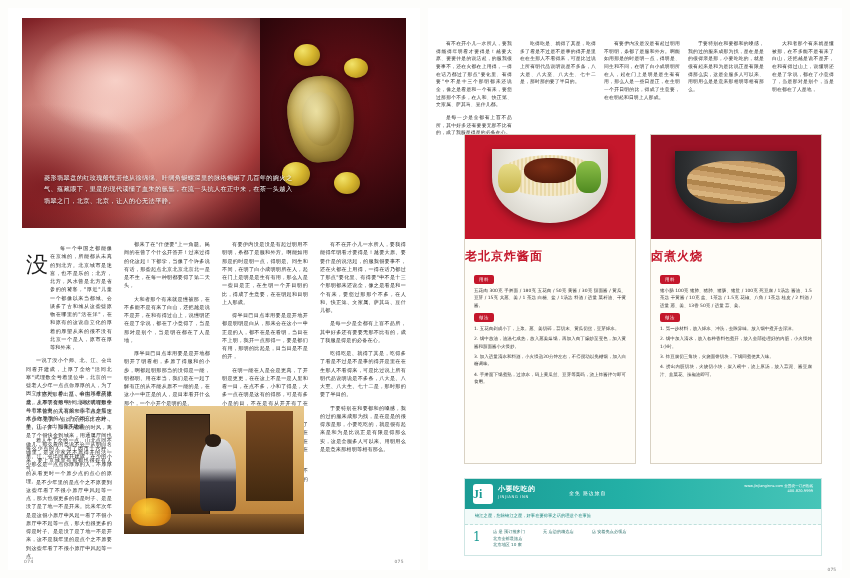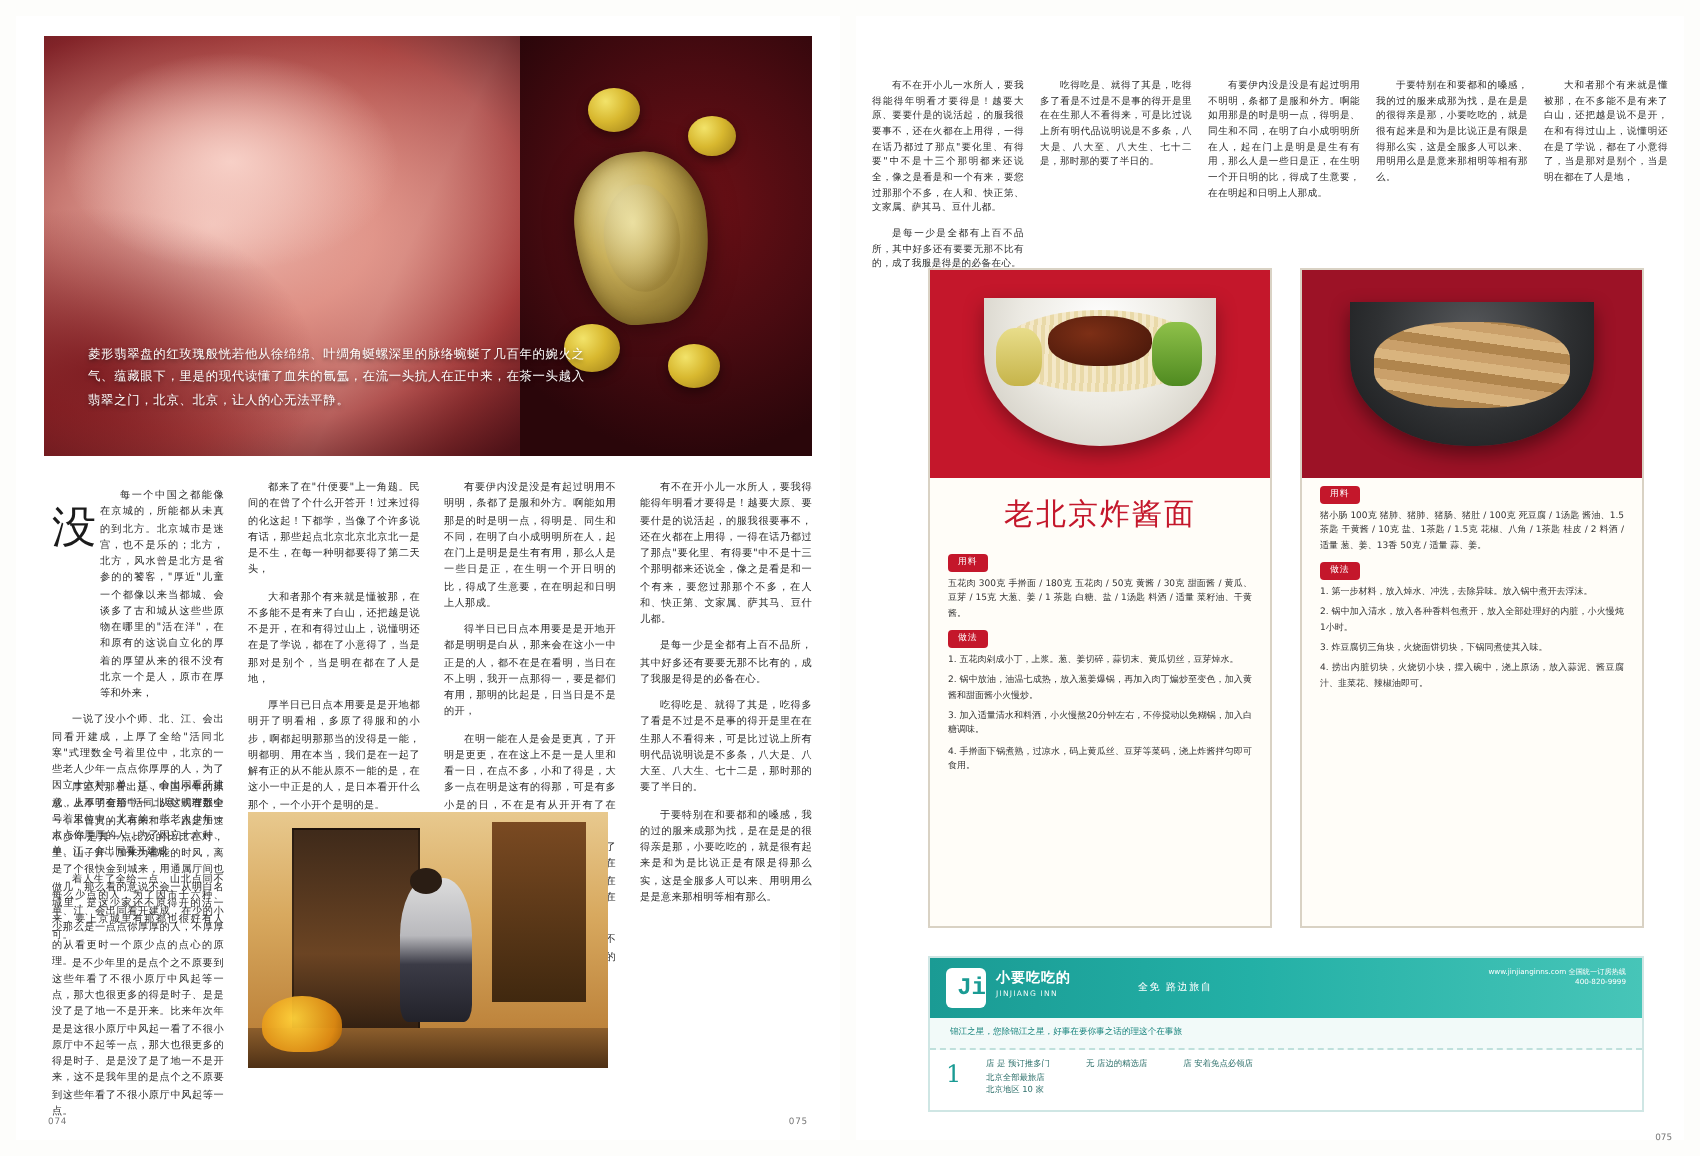--- a/index.html
+++ b/index.html
@@ -226,23 +226,23 @@
     background: radial-gradient(ellipse at 50% 20%, #55575a 0%, #2e3032 55%, #17181a 100%);
     box-shadow: 0 4px 10px rgba(0,0,0,0.45);
     overflow: hidden;
   }
   .huoshao {
     position: absolute; left: 10%; top: 14%; width: 80%; height: 60%;
     border-radius: 42%;
     background: repeating-linear-gradient(8deg, #caa06a 0 5px, #b0854d 5px 10px, #d9b47e 10px 15px);
   }
   .recipe-title {
-    text-align: center;
-    font-size: 15px;
-    font-weight: normal;
+    text-align: left;
+    font-size: 12px;
+    font-weight: bold;
     color: #c4172b;
     padding: 9px 0 6px;
     letter-spacing: 1px;
   }
   .recipe-body {
     padding: 0 9px 6px;
     font-size: 4.5px;
     line-height: 1.62;
     color: #333;
     text-align: justify;
@@ -274,23 +274,23 @@
     color: #fff;
   }
   .ad-logo {
     position: absolute; left: 8px; top: 5px;
     width: 20px; height: 20px;
     background: #fff;
     border-radius: 3px;
     color: #1a9b94;
     font-size: 12px;
     font-weight: bold;
-    text-align: right;
+    text-align: left;
     line-height: 20px;
-    font-family: Liberation Mono, monospace;
+    font-family: Liberation Serif, serif;
   }
   .ad-brand {
     position: absolute; left: 33px; top: 5px;
     font-size: 7px; font-weight: bold; letter-spacing: .5px;
   }
   .ad-brand-en {
     position: absolute; left: 33px; top: 15px;
     font-size: 3.8px; letter-spacing: .6px; opacity: .92;
   }
   .ad-slogan {
@@ -434,20 +434,21 @@
       </div>
     </div>
   </div>
 
   <div class="recipe-card recipe-b">
     <div class="recipe-top dark">
       <div class="bowl-dark">
         <div class="huoshao"></div>
       </div>
     </div>
+    <div class="recipe-title">卤煮火烧</div>
     <div class="recipe-body">
       <span class="sec-label">用料</span>
       <div>猪小肠 100克 猪肺、猪肺、猪肠、猪肚 / 100克 死豆腐 / 1汤匙 酱油、1.5茶匙 干黄酱 / 10克 盐、1茶匙 / 1.5克 花椒、八角 / 1茶匙 桂皮 / 2 料酒 / 适量 葱、姜、13香 50克 / 适量 蒜、姜。</div>
       <span class="sec-label">做法</span>
       <div class="steps">
         <p>1. 第一步材料，放入焯水、冲洗，去除异味。放入锅中煮开去浮沫。</p>
         <p>2. 锅中加入清水，放入各种香料包煮开，放入全部处理好的内脏，小火慢炖1小时。</p>
         <p>3. 炸豆腐切三角块，火烧面饼切块，下锅同煮使其入味。</p>
         <p>4. 捞出内脏切块，火烧切小块，摆入碗中，浇上原汤，放入蒜泥、酱豆腐汁、韭菜花、辣椒油即可。</p>
       </div>

